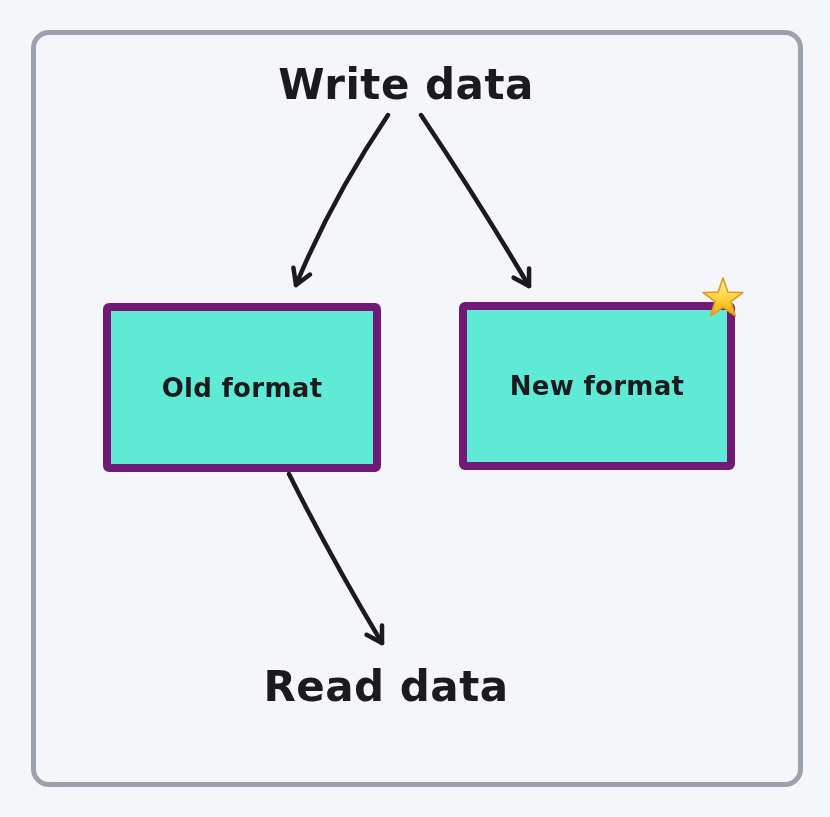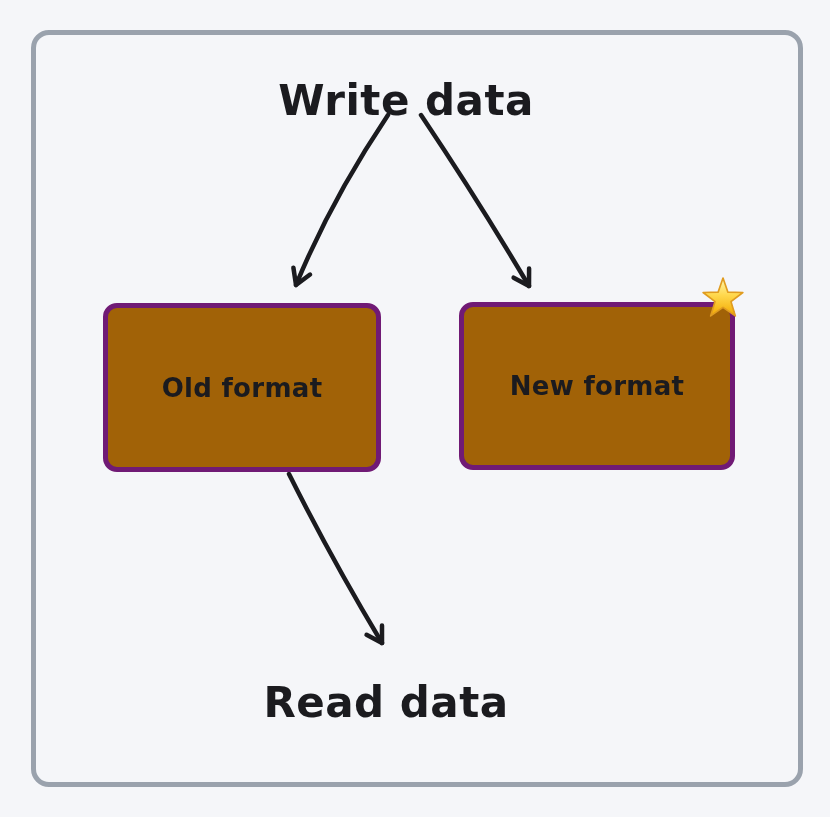--- a/index.html
+++ b/index.html
@@ -28,30 +28,29 @@
   }
   .flow-label {
     position: absolute;
     transform: translateX(-50%);
     font-size: 42px;
     font-weight: 700;
     letter-spacing: 0.5px;
     white-space: nowrap;
     color: #1b1b1f;
     line-height: 1;
-    margin-top: 16px;
   }
   .label-write { left: 406px; top: 64px; }
   .label-read  { left: 386px; top: 666px; }
   .node-box {
     position: absolute;
     box-sizing: border-box;
-    border: 5px solid #701a75;
-    border-radius: 14px;
-    background: #a16207;
+    border: 8px solid #701a75;
+    border-radius: 6px;
+    background: #5eead4;
     display: flex;
     align-items: center;
     justify-content: center;
   }
   .box-old { left: 103px; top: 303px; width: 278px; height: 169px; }
   .box-new { left: 459px; top: 302px; width: 276px; height: 168px; text-align: right; }
   .node-label {
     font-size: 26px;
     font-weight: 700;
     letter-spacing: 0.3px;

